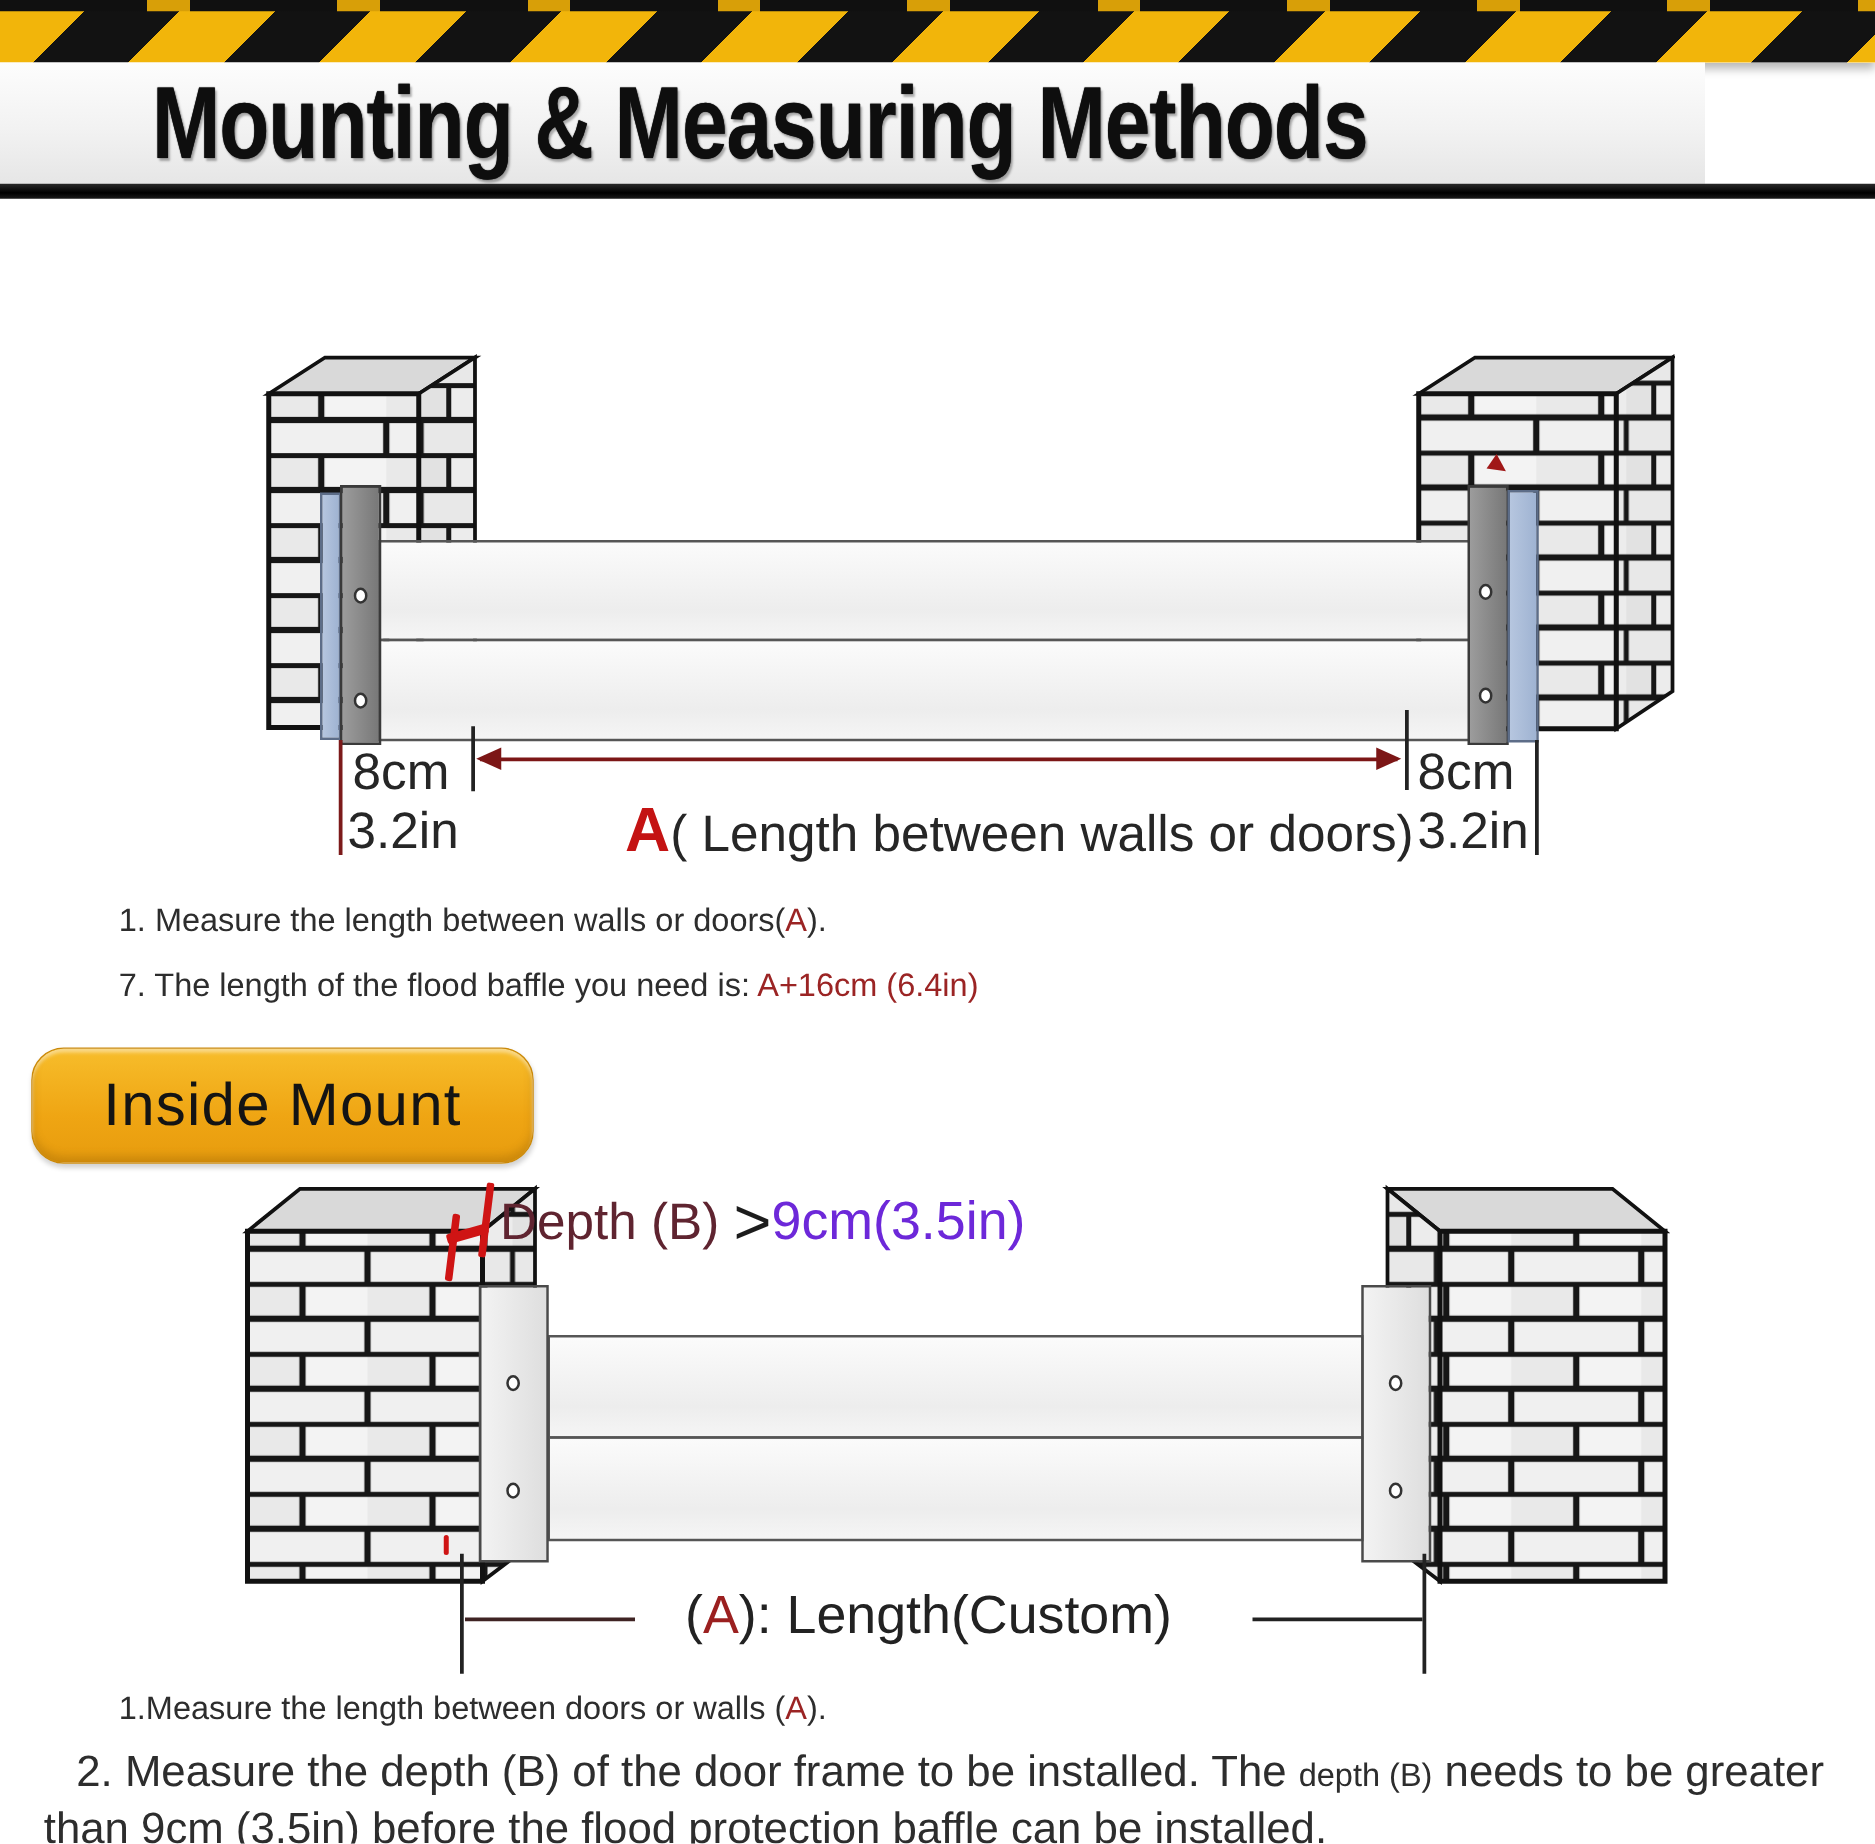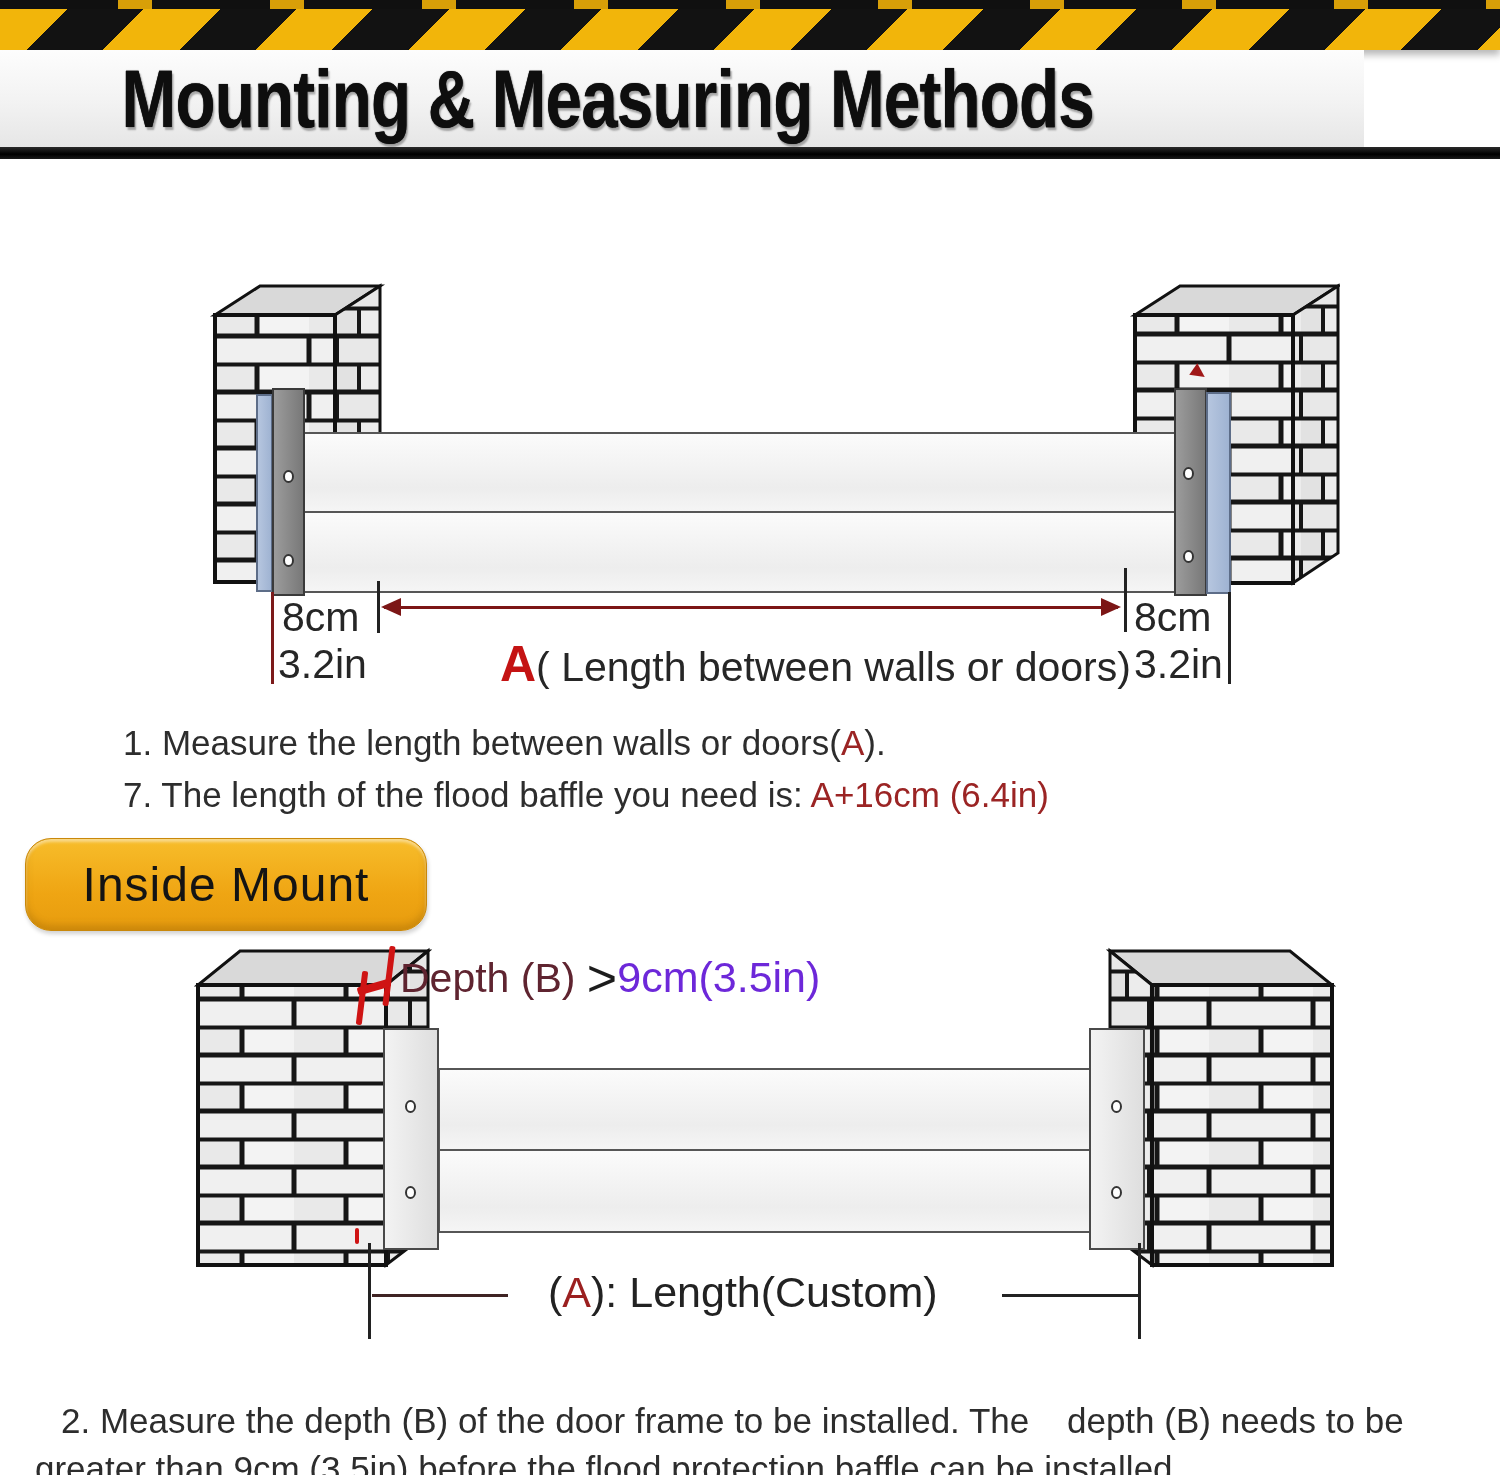--- a/index.html
+++ b/index.html
@@ -63,21 +63,21 @@
   .tick.red{background:#7c1a1a;}
   .dim-line{position:absolute;height:3px;background:#7c1616;}
   .dim-line.dark{background:#3f2323;}
   .arrowhead{position:absolute;width:0;height:0;border-top:9px solid transparent;border-bottom:9px solid transparent;}
   .arrowhead.left{border-right:20px solid #7c1616;}
   .arrowhead.right{border-left:20px solid #7c1616;}
   .mini-red-arrow{position:absolute;width:0;height:0;border-top:7px solid transparent;border-bottom:7px solid transparent;
     border-left:14px solid #a01818;transform:rotate(35deg);}
   .dim-label{position:absolute;font-size:41px;color:#262626;line-height:1.0;white-space:nowrap;}
   .red-A{color:#c41313;font-weight:700;font-size:50px;}
-  .steps{position:absolute;font-size:35px;color:#2d2d2d;line-height:1.45;white-space:nowrap;margin-left:28px;}
+  .steps{position:absolute;font-size:26px;color:#2d2d2d;line-height:1.45;white-space:nowrap;}
   .steps .hl{color:#9b2424;}
   .depth-label{position:absolute;left:400px;top:948px;white-space:nowrap;}
   .depth-label .d1{font-size:41px;color:#5f2430;}
   .depth-label .gt{font-size:52px;color:#1c1c1c;vertical-align:-4px;}
   .depth-label .d2{font-size:43px;color:#6d28d9;}
   .redmark{position:absolute;background:#cf1414;border-radius:2px;}
   .len-label{position:absolute;font-size:43px;color:#222;white-space:nowrap;}
   .len-label .a{color:#9b2020;}
   .wrapstep{position:absolute;font-size:35px;color:#2d2d2d;line-height:1.28;white-space:normal;text-indent:26px;}
 </style>
@@ -199,17 +199,20 @@
 
   <div class="redmark" style="left:355px;top:1228px;width:4px;height:16px;"></div>
   <div class="tick" style="left:368px;top:1243px;height:96px;"></div>
   <div class="dim-line dark" style="left:372px;top:1294px;width:136px;"></div>
   <div class="len-label" style="left:548px;top:1268px;">
     <span>(</span><span class="a">A</span><span>): Length(Custom)</span>
   </div>
   <div class="dim-line dark" style="left:1002px;top:1294px;width:136px;background:#222;"></div>
   <div class="tick" style="left:1138px;top:1243px;height:96px;"></div>
 
+  <div class="steps" style="left:95px;top:1348px;">
+    <span>1.Measure the length between doors or walls (</span><span class="hl">A</span><span>).</span>
+  </div>
   <div class="wrapstep" style="left:35px;top:1396px;width:1448px;">
     <span>2. Measure the depth (B) of the door frame to be installed. The </span><span class="steps hl" style="position:static;">depth (B)</span><span> needs to be greater than 9cm (3.5in) before the flood protection baffle can be installed.</span>
   </div>
 
 </div>
 
 </body></html>

